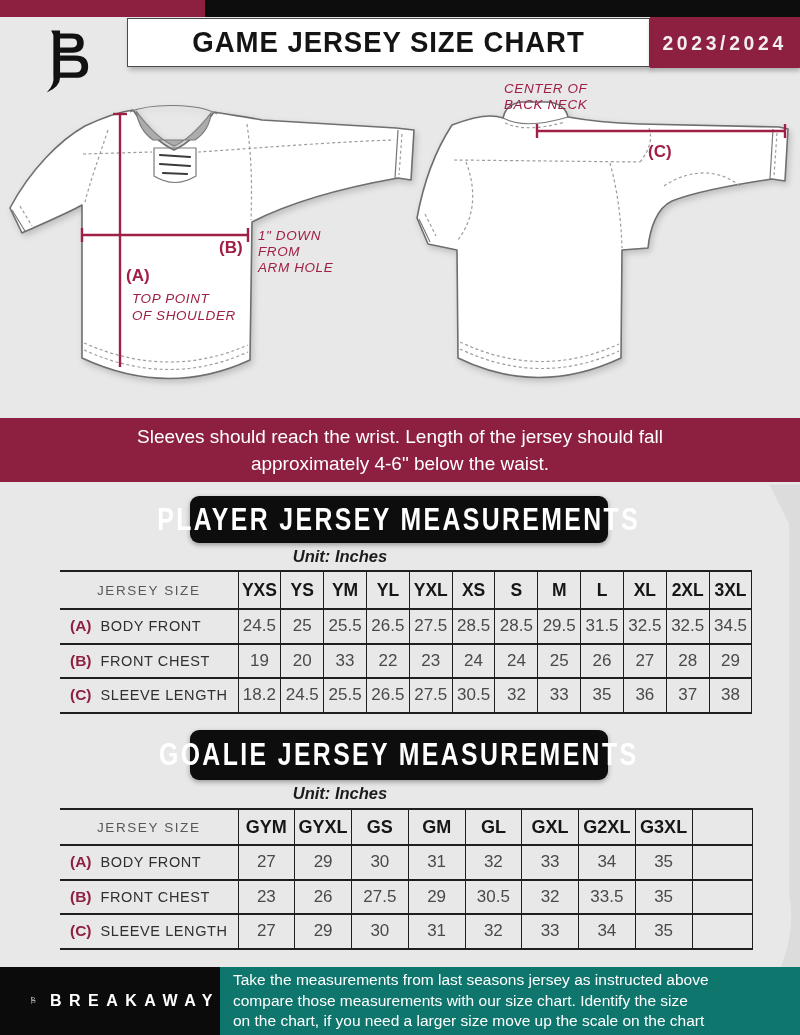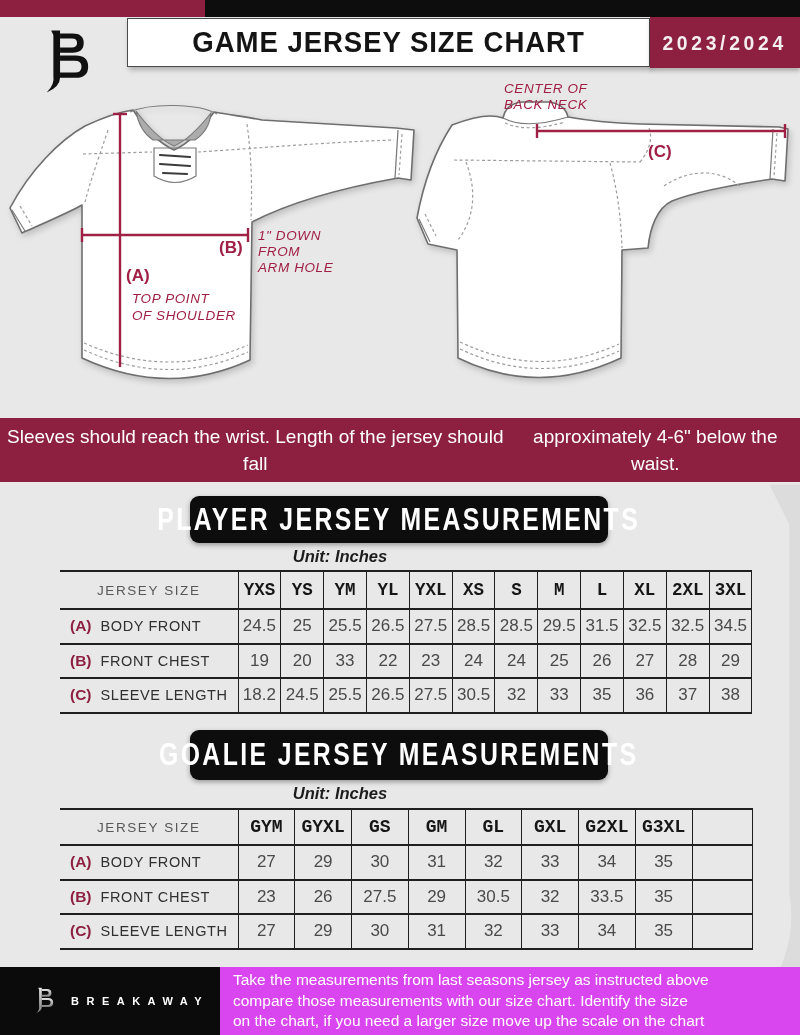--- a/index.html
+++ b/index.html
@@ -45,21 +45,21 @@
   .thin { fill:none; stroke:#7a7a7a; stroke-width:1.2; }
   .neck { fill:#acacac; stroke:#7a7a7a; stroke-width:1.2; }
   .lace { stroke:#3c3c3c; stroke-width:2.2; stroke-linecap:round; }
   .mline { stroke:#a02045; stroke-width:2.4; fill:none; }
   .mtag  { fill:#a02045; font-size:17px; font-weight:bold; }
   .mnote { fill:#a02045; font-size:13.5px; font-style:italic; letter-spacing:.6px; }
 
   
   .notice {
     left:0; top:418px; width:800px; height:64px; background:#8d2040; z-index:2;
-    display:flex; align-items:center; justify-content:center;
+    display:flex; flex-direction:column; align-items:center; justify-content:center;
     color:#fff; font-size:19px; line-height:27px; text-align:center;
   }
 
   
   .section-box {
     background:#0d0d0d; border-radius:9px; z-index:2;
     display:flex; align-items:center; justify-content:center;
     box-shadow:0 2px 5px rgba(0,0,0,.35);
   }
   .section-box .t {
@@ -81,35 +81,35 @@
   .goalie-table { top:808px; }
   .size-table tr { border-top:2.3px solid #1f1f1f; }
   .size-table th, .size-table td { padding:0; text-align:center; vertical-align:middle; background:transparent; }
   .size-table .vb { border-left:1.6px solid #1f1f1f; }
   .size-table .last { border-right:1.6px solid #1f1f1f;margin-top:8px; }
   .player-table tr.hrow { height:38px; }
   .player-table tr.drow { height:34.5px; }
   .goalie-table tr.hrow { height:36px; }
   .goalie-table tr.drow { height:34.5px; }
   .corner { font-size:13.5px; color:#585858; letter-spacing:1.6px; font-weight:400; }
-  .sizeh  { font-size:17.5px; font-weight:700; color:#161616;font-family:Liberation Mono, monospace; }
+  .sizeh  { font-size:17.5px; font-weight:700; color:#161616; }
   .goalie-table .sizeh { font-size:18px;border-radius:13px; }
   .val    { font-size:17px; color:#4a4a4a; font-weight:400; }
   .rowlab { display:flex; align-items:center; padding-left:10px; gap:9px; }
   .rowlab .tag { color:#8d2040; font-weight:800; font-size:15.5px; }
   .rowlab .nm  { color:#303030; font-size:14.5px; letter-spacing:.6px; }
 
   
   .footer-black { left:0; top:967px; width:220px; height:68px; background:#0b0b0b; z-index:3;
                   display:flex; align-items:center; }
-  .footer-maroon { left:220px; top:967px; width:580px; height:68px; background:#d946ef; z-index:3;
+  .footer-maroon { left:220px; top:967px; width:580px; height:68px; background:#0f766e; z-index:3;
                    color:#fff; font-size:15.5px; line-height:20.5px;
                    display:flex; flex-direction:column; justify-content:center; padding-left:13px; }
   .brand-logo { width:30px; height:34px; margin-left:28px; }
-  .brand-name { color:#fff; font-size:11px; font-weight:700; letter-spacing:7.5px; margin-left:13px; white-space:nowrap; }
+  .brand-name { color:#fff; font-size:16px; font-weight:700; letter-spacing:7.5px; margin-left:13px; white-space:nowrap; }
 </style>
 </head>
 <body>
 
 <div id="page">
 
   <svg class="abs watermark" viewBox="0 0 100 100" aria-hidden="true">
     <g fill="#dcdcdc">
       <path d="M34 6 L46 6 L46 70 Q46 82 28 90 Q39 79 37 68 L37 12 Z"></path>
       <path d="M46 10 h17 q15 0 15 13 t-15 13 h-17 v-7 h16 q7 0 7 -6 t-7 -6 h-16 z"></path>

